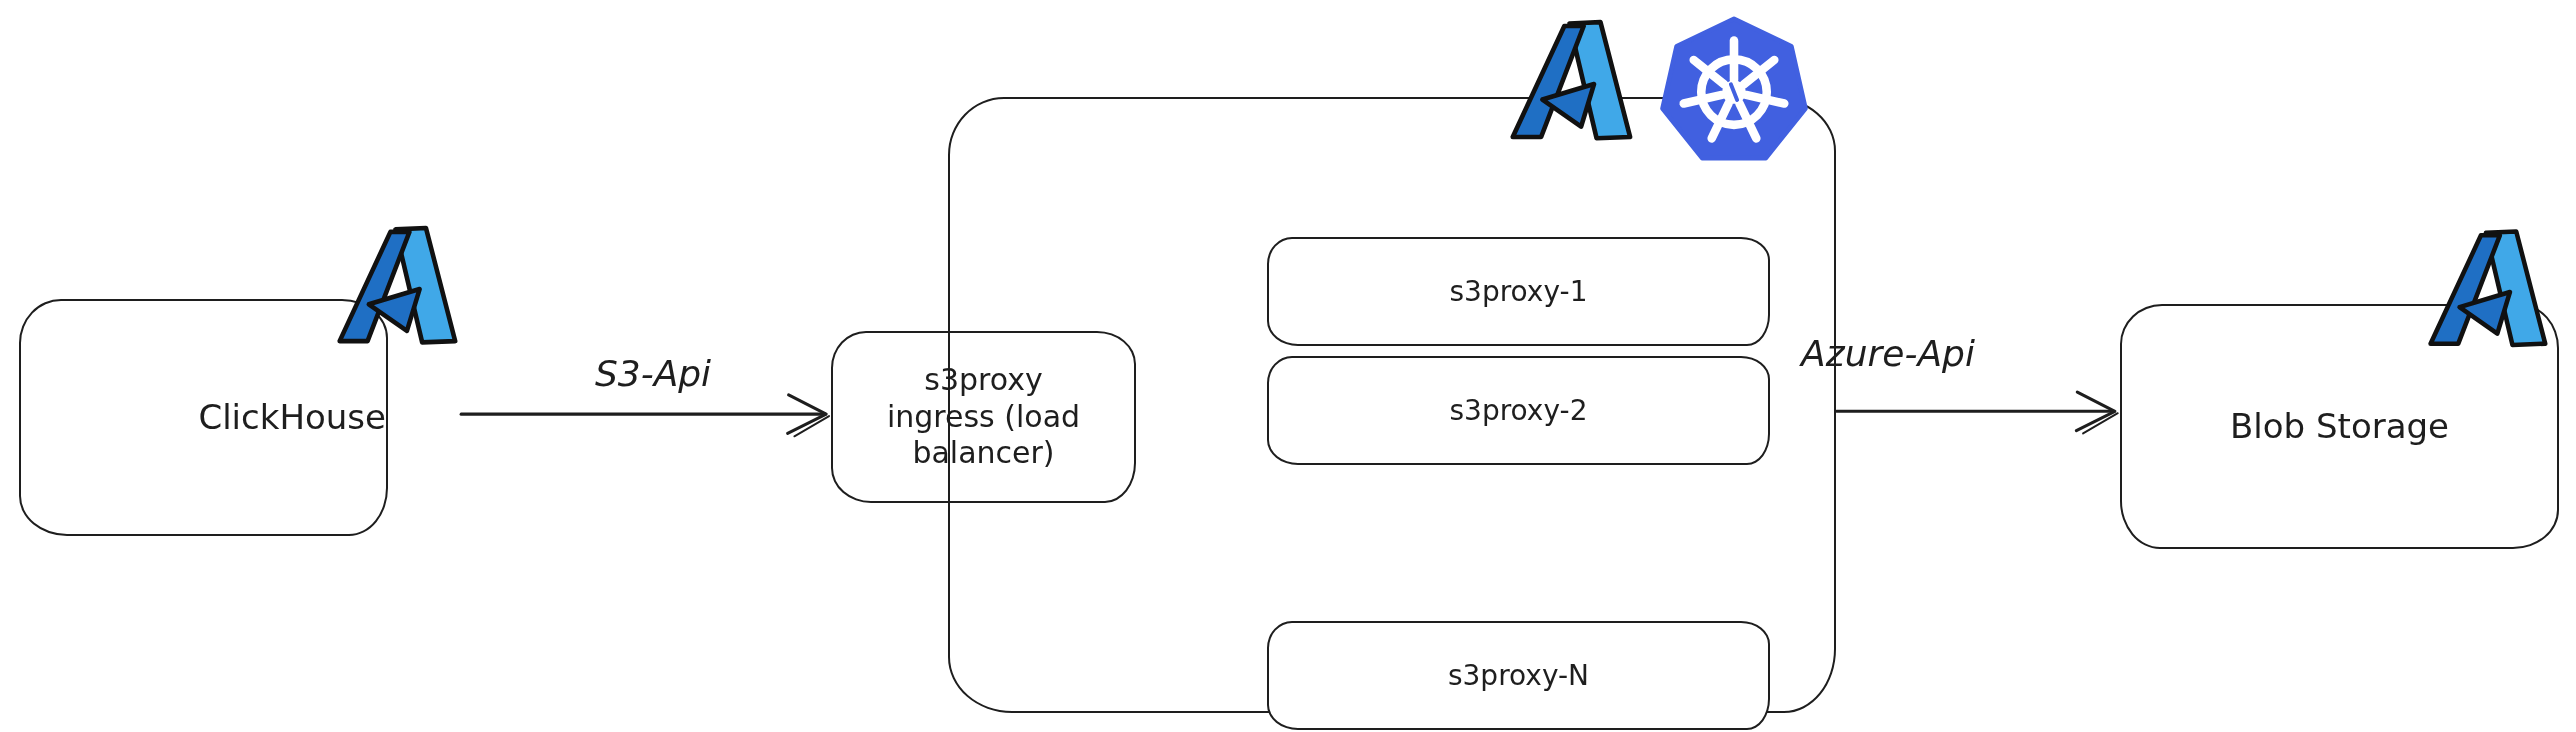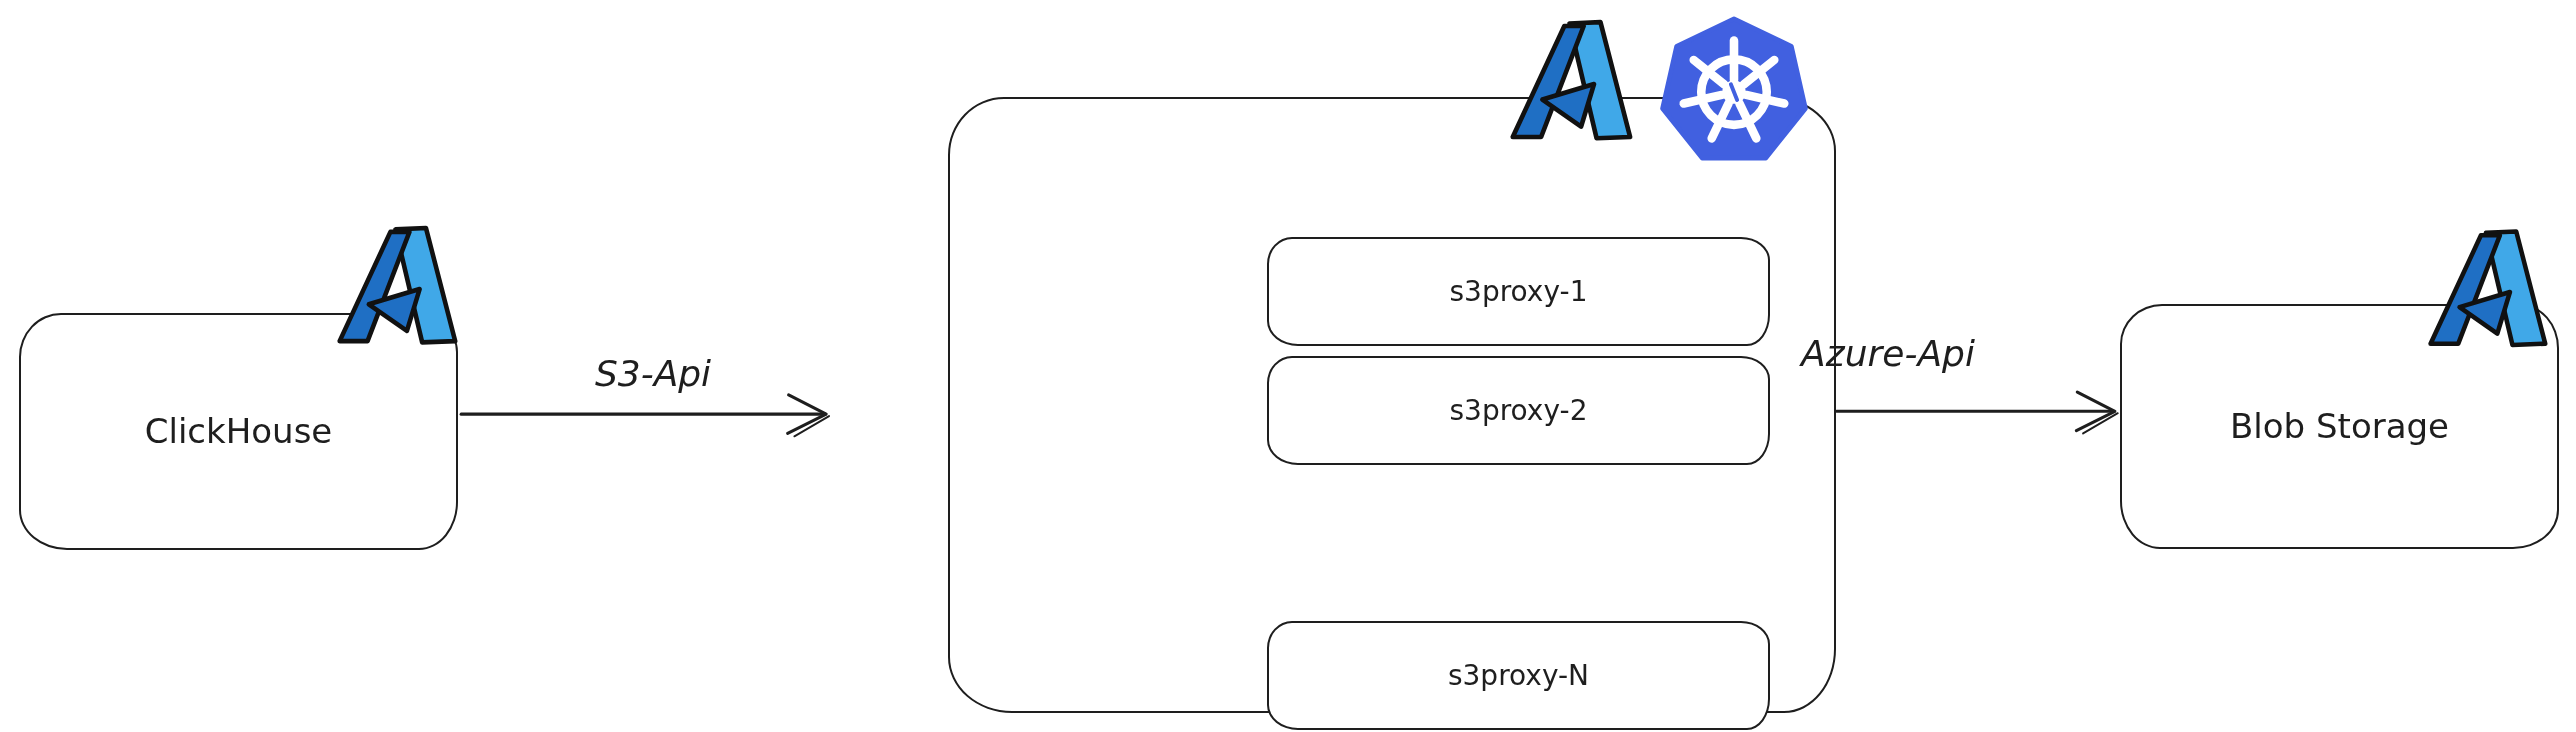--- a/index.html
+++ b/index.html
@@ -28,23 +28,24 @@
     background: #fff;
     display: flex;
     align-items: center;
     justify-content: center;
     text-align: center;
   }
 
   .node-label { line-height: 1.25; white-space: pre-line; }
 
   .clickhouse-node {
-    left: 19px; top: 313px; width: 439px; height: 237px;
+    left: 19px; top: 299px; width: 369px; height: 237px;
     border-radius: 42px 46px 39px 48px / 44px 39px 48px 40px;
     z-index: 1;
+    justify-content: flex-end;
   }
   .clickhouse-node .node-label { font-size: 34px; }
 
   .ingress-node {
     left: 831px; top: 331px; width: 305px; height: 172px;
     border-radius: 35px 39px 31px 40px / 37px 33px 40px 35px;
     z-index: 1;
   }
   .ingress-node .node-label { font-size: 30px; line-height: 1.22; }
 
@@ -103,20 +104,25 @@
 </style>
 </head>
 <body>
 
 <div class="canvas">
 
   <div class="node clickhouse-node">
     <div class="node-label">ClickHouse</div>
   </div>
 
+  <div class="node ingress-node">
+    <div class="node-label">s3proxy
+ingress (load
+balancer)</div>
+  </div>
 
   <div class="node cluster-node"></div>
 
   <div class="node pod" style="top:237px">
     <div class="node-label">s3proxy-1</div>
   </div>
   <div class="node pod" style="top:356px">
     <div class="node-label">s3proxy-2</div>
   </div>
   <div class="node pod" style="top:621px">

